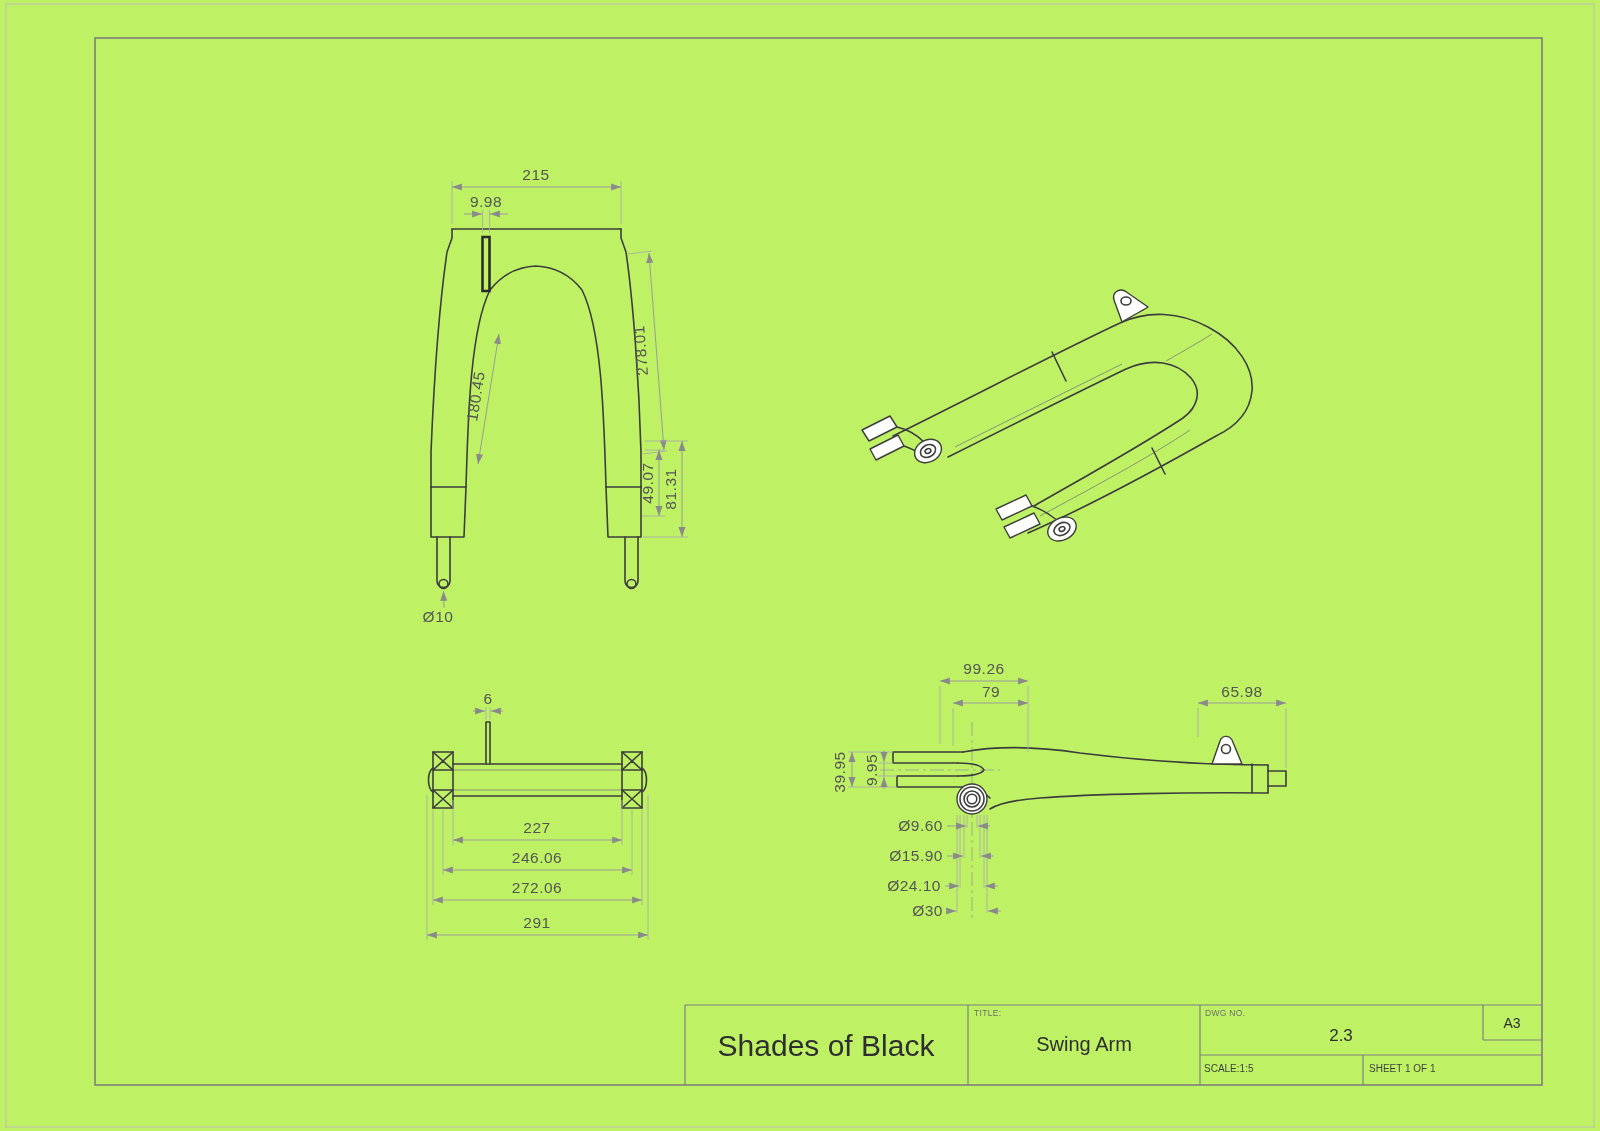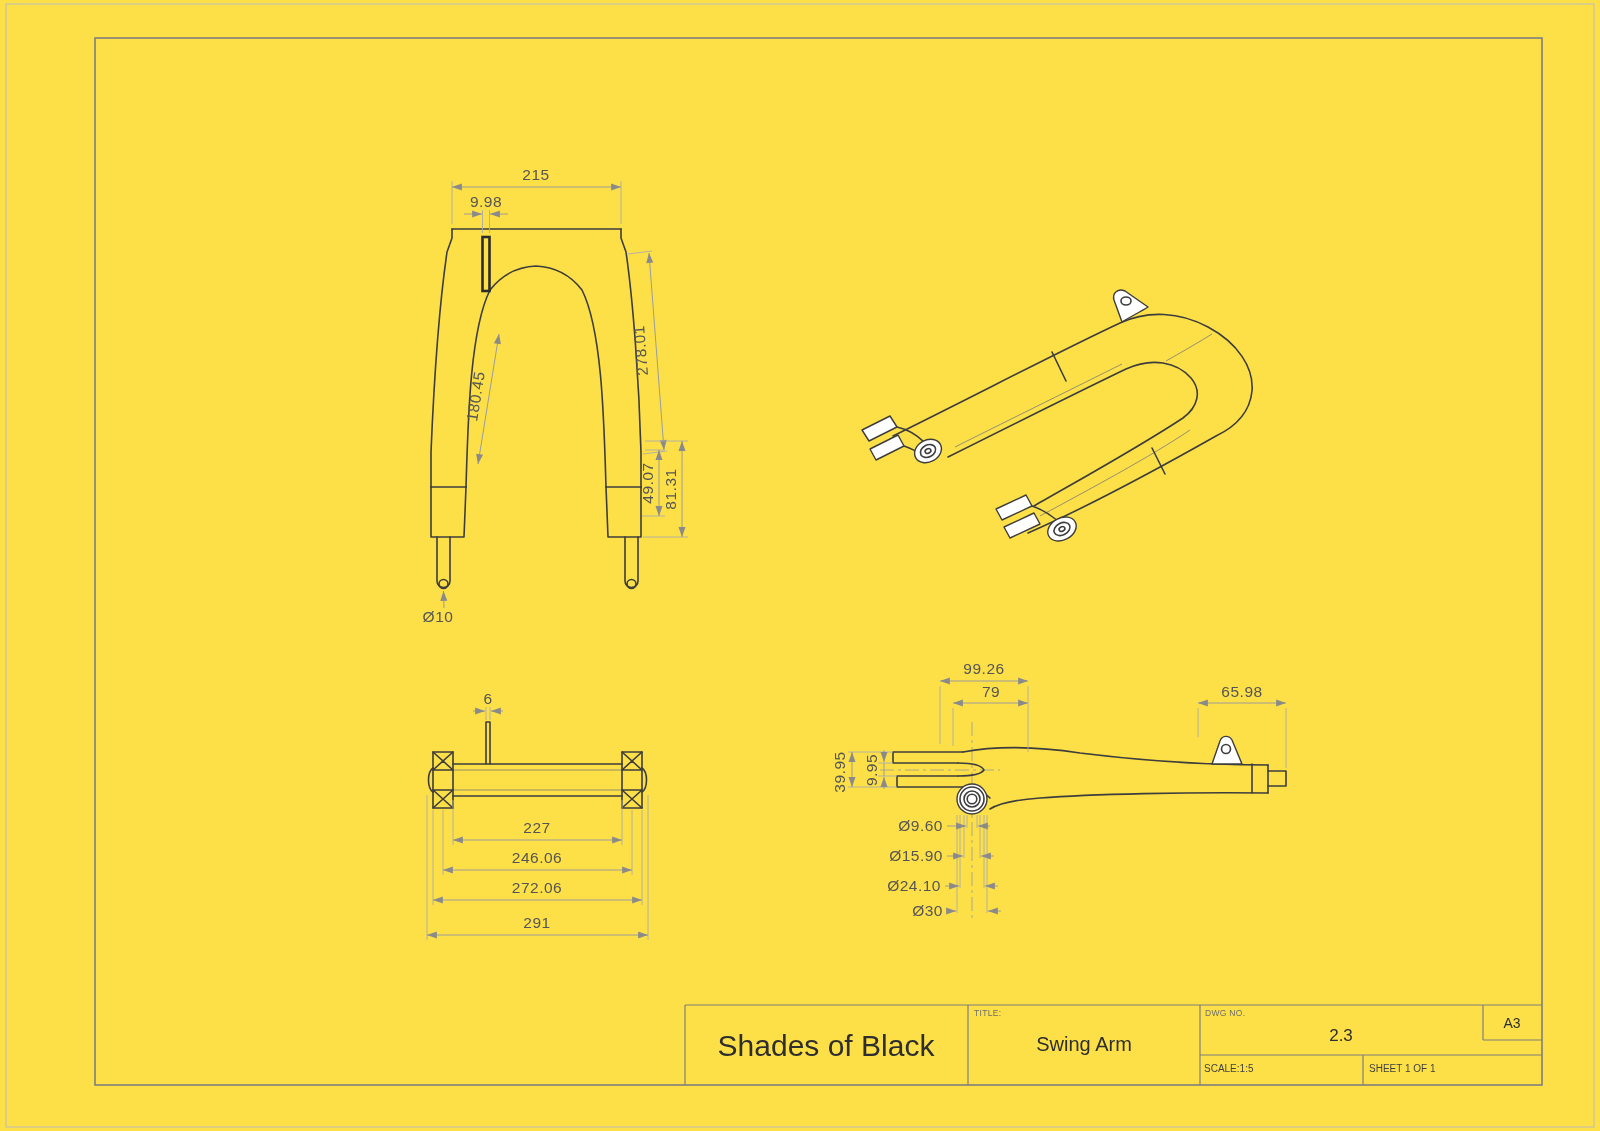--- a/index.html
+++ b/index.html
@@ -1,16 +1,16 @@
 <!DOCTYPE html>
 <html><head>
 <meta charset="utf-8">
 <style>
   html,body{margin:0;padding:0;background:#f2f2f0;}
-  .sheet{position:relative;width:1600px;height:1131px;background:#fde047;font-family:"Liberation Sans",sans-serif;overflow:hidden;}
+  .sheet{position:relative;width:1600px;height:1131px;background:#bef264;font-family:"Liberation Sans",sans-serif;overflow:hidden;}
   svg{position:absolute;left:0;top:0;}
   text{fill:#4f4f4f;font-family:"Liberation Sans",sans-serif;}
   .dimtext{font-size:15.5px;fill:#555555;letter-spacing:.5px;}
   .part{stroke:#3d3d3d;stroke-width:1.6;fill:none;stroke-linejoin:round;stroke-linecap:round;}
   .partfill{stroke:#3d3d3d;stroke-width:1.4;fill:#ffffff;stroke-linejoin:round;}
   .slot{stroke:#2c2c2c;stroke-width:2.6;fill:none;}
   .dim{stroke:#9c9c9c;stroke-width:1;fill:none;}
   .ext{stroke:#ababab;stroke-width:.9;fill:none;}
   .thin{stroke:#7a7a7a;stroke-width:.8;fill:none;}
   .center{stroke:#9a9a9a;stroke-width:.8;fill:none;stroke-dasharray:14 4 3 4;}

